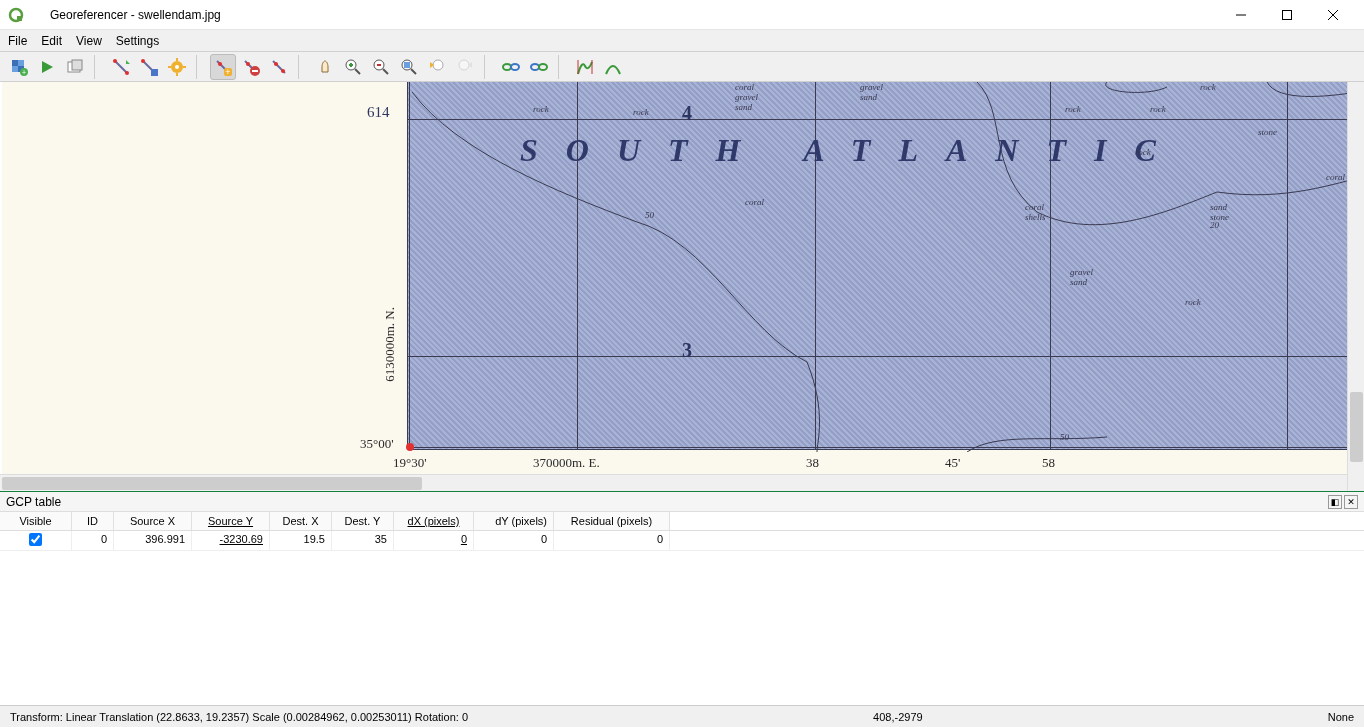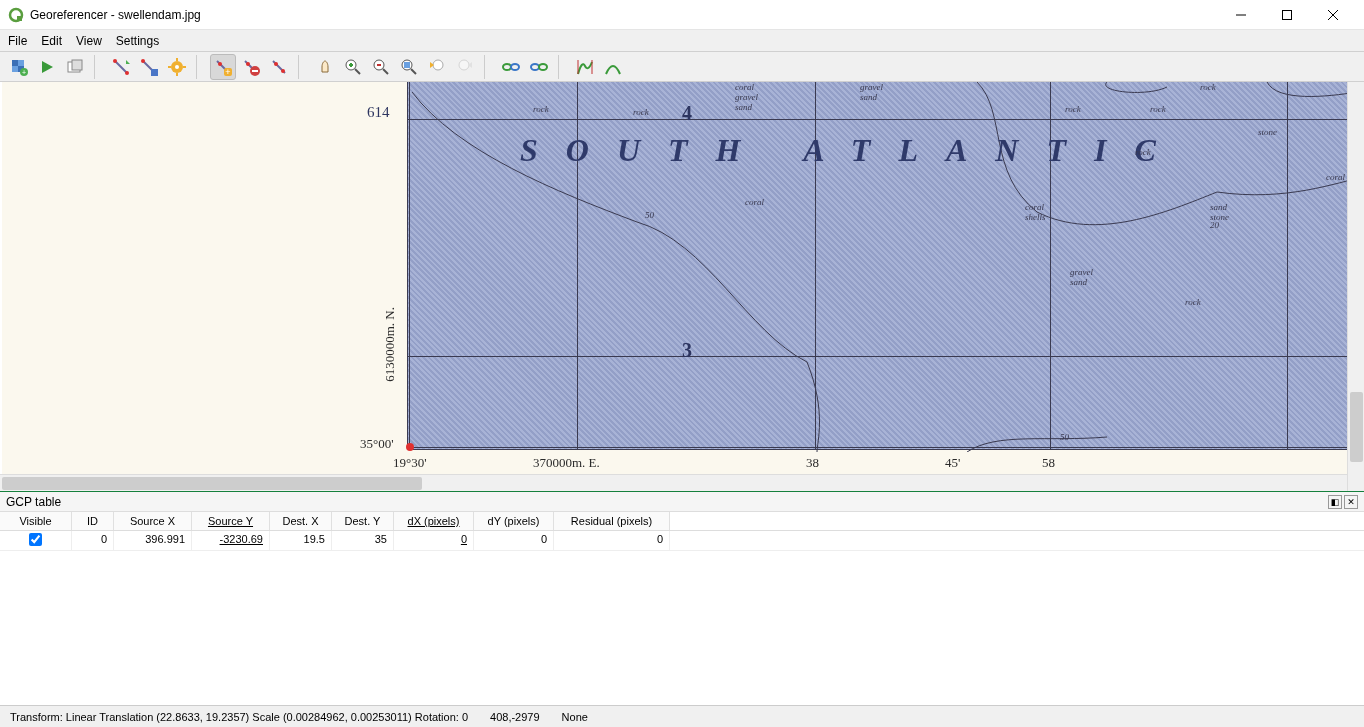--- a/index.html
+++ b/index.html
@@ -1,21 +1,21 @@
 <!DOCTYPE html>
 <html><head>
 <meta charset="utf-8">
 <style>
   * { box-sizing: border-box; margin: 0; padding: 0; font-family: "Segoe UI", Tahoma, sans-serif; }
   html, body { width: 1364px; height: 727px; background: #fff; overflow: hidden; }
 
   
   .titlebar { height: 30px; display: flex; align-items: center; padding: 0 8px; background: #fff; border-bottom: 1px solid #e5e5e5; }
   .titlebar .app-icon { width: 16px; height: 16px; margin-right: 6px; }
-  .titlebar .title { font-size: 12px; flex: 1; }
+  .titlebar .title { font-size: 12px; flex: 1; margin-left: 20px; }
   .winctrls { display: flex; gap: 0; }
   .winctrl { width: 46px; height: 30px; display: flex; align-items: center; justify-content: center; }
   .winctrl svg { width: 10px; height: 10px; }
 
   
   .menubar { height: 22px; background: #f0f0f0; display: flex; align-items: center; padding: 0 8px; gap: 14px; border-bottom: 1px solid #d0d0d0; }
   .menubar span { font-size: 12px; color: #000; cursor: default; }
 
   
   .toolbar { height: 30px; background: #f0f0f0; border-bottom: 1px solid #d0d0d0; display: flex; align-items: center; padding: 0 6px; gap: 2px; }
@@ -53,26 +53,26 @@
   .gcp-titlebar { height: 20px; background: #f5f5f5; display:flex; align-items:center; padding: 0 6px; font-size:12px; border-bottom: 1px solid #ddd;}
   .gcp-titlebar .spacer { flex:1; }
   .gcp-titlebar .panel-btn { width:14px; height:14px; border:1px solid #999; margin-left:2px; display:flex; align-items:center; justify-content:center; font-size:9px;}
   .gcp-table { width: 100%; }
   .gcp-head { display:flex; background:#fff; border-bottom:1px solid #ddd; }
   .gcp-head .cell { font-size: 11px; padding: 3px 6px; border-right: 1px solid #e0e0e0; text-align:center; background:#fafafa;}
   .gcp-row { display:flex; border-bottom: 1px solid #eee;}
   .gcp-row .cell { font-size: 11px; padding: 2px 6px; border-right: 1px solid #eee; text-align:right; }
   .cell.c-visible{width:72px;text-align:center;} .cell.c-id{width:42px;} .cell.c-sx{width:78px;}
   .cell.c-sy{width:78px;text-decoration:underline;} .cell.c-dx{width:62px;} .cell.c-dy{width:62px;}
-  .cell.c-dpx{width:80px;text-decoration:underline;} .cell.c-dpy{width:80px;} .cell.c-res{width:116px;}
+  .cell.c-dpx{width:80px;text-decoration:underline;} .cell.c-dpy{width:80px;text-align:right;} .cell.c-res{width:116px;}
   .gcp-body { height: 179px; background:#fff; }
 
   
   .statusbar { position:absolute; bottom:0; left:0; right:0; height:22px; background:#f0f0f0; border-top:1px solid #ccc;
-               display:flex; align-items:center; justify-content:flex-start; padding: 0 10px; font-size:11px; gap: 22px;}
+               display:flex; align-items:center; justify-content:space-between; padding: 0 10px; font-size:11px; gap: 22px;}
 </style>
 </head>
 <body>
 
 <div class="titlebar">
   <span class="app-icon">
     <svg viewBox="0 0 16 16">
         <circle cx="8" cy="8" r="6" fill="none" stroke="#5a9e3f" stroke-width="2.5"></circle>
         <rect x="9" y="9" width="5" height="5" fill="#5a9e3f"></rect>
       </svg>

